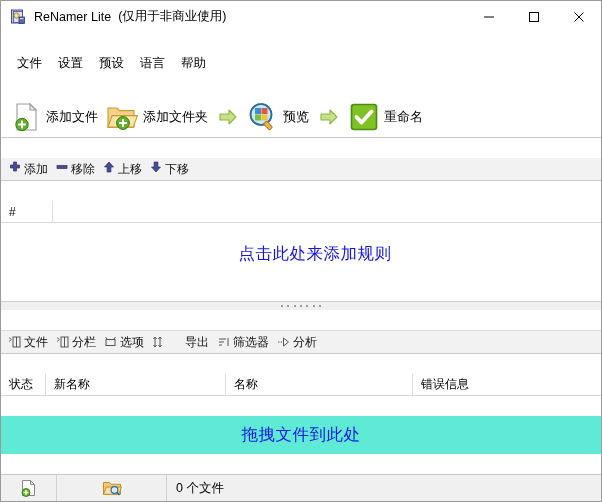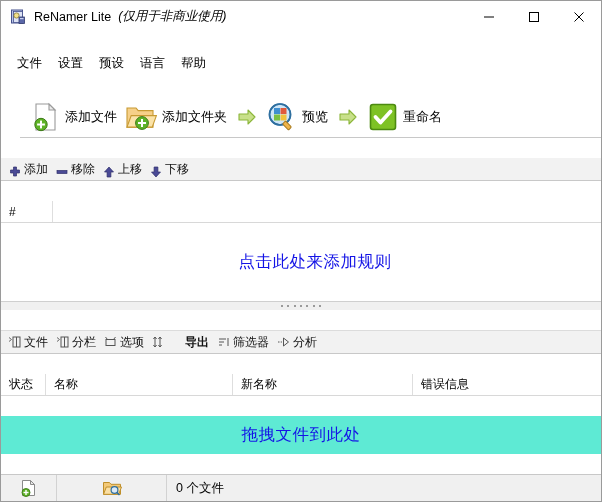--- a/index.html
+++ b/index.html
@@ -48,21 +48,20 @@
   .title-text {
     font-size: 12.5px;
     color: #000000;
     white-space: nowrap;
   }
   .title-suffix {
     font-size: 12.5px;
     color: #000000;
     margin-left: 7px;
     white-space: nowrap;
-    font-style: italic;
   }
   .win-buttons {
     position: absolute;
     right: 0;
     top: 0;
     height: 31px;
     display: flex;
   }
   .win-btn {
     width: 45px;
@@ -91,21 +90,20 @@
 
   
   .toolbar {
     height: 41px;
     flex: 0 0 41px;
     background: #ffffff;
     display: flex;
     align-items: center;
     padding-left: 8px;
     border-bottom: 1px solid #c8c8c8;
-    margin-left: 19px;
   }
   .tb-btn {
     display: flex;
     align-items: center;
     height: 36px;
     padding: 0 4px;
     white-space: nowrap;
   }
   .tb-label {
     font-size: 13px;
@@ -123,21 +121,21 @@
     height: 22px;
     flex: 0 0 22px;
     background: #f2f2f2;
     display: flex;
     align-items: center;
     padding-left: 6px;
     border-bottom: 1px solid #c8c8c8;
   }
   .rt-btn {
     display: flex;
-    align-items: flex-end;
+    align-items: flex-start;
     padding: 1px 6px 1px 2px;
     white-space: nowrap;
   }
   .rt-label {
     font-size: 12px;
     margin-left: 3px;
     color: #111;
   }
 
   
@@ -159,21 +157,20 @@
     overflow: hidden;
     white-space: nowrap;
   }
 
   
   .rules-area {
     flex: 1 1 auto;
     background: #ffffff;
     position: relative;
     display: flex;
-    align-items: center;
     justify-content: center;
     min-height: 0;
     padding-left: 28px;
   }
   .hint-text {
     color: #1414e6;
     font-size: 16.5px;
     letter-spacing: 0.5px;
     white-space: nowrap;
   }
@@ -216,21 +213,21 @@
     display: flex;
     align-items: center;
     padding: 1px 6px 1px 2px;
     white-space: nowrap;
   }
   .tab-label {
     font-size: 12px;
     margin-left: 3px;
     color: #111;
   }
-  .tab-label.bold { font-weight: bold; margin-left: 20px; }
+  .tab-label.bold { font-weight: normal; margin-left: 20px; }
 
   
   .files-area {
     flex: 1 1 auto;
     background: #5eead4;
     display: flex;
     align-items: center;
     justify-content: center;
     min-height: 0;
   }
@@ -500,22 +497,22 @@
           <path d="M6.5 2 l5 4 l-5 4 z" fill="none" stroke="#555" stroke-width="1" stroke-linejoin="round"></path>
         </svg>
       </span>
       <span class="tab-label">分析</span>
     </div>
 
   </div>
 
   <div class="col-header">
     <div class="col-cell" style="width:45px">状态</div>
+    <div class="col-cell" style="width:180px">新名称</div>
     <div class="col-cell" style="width:187px">名称</div>
-    <div class="col-cell" style="width:180px">新名称</div>
     <div class="col-cell" style="flex:1 1 auto; border-right:none">错误信息</div>
   </div>
 
   <div class="files-area">
     <div class="hint-text">拖拽文件到此处</div>
   </div>
 
   <div class="statusbar">
     <div class="sb-seg sb-icon-seg sb-btn">
       <span>

